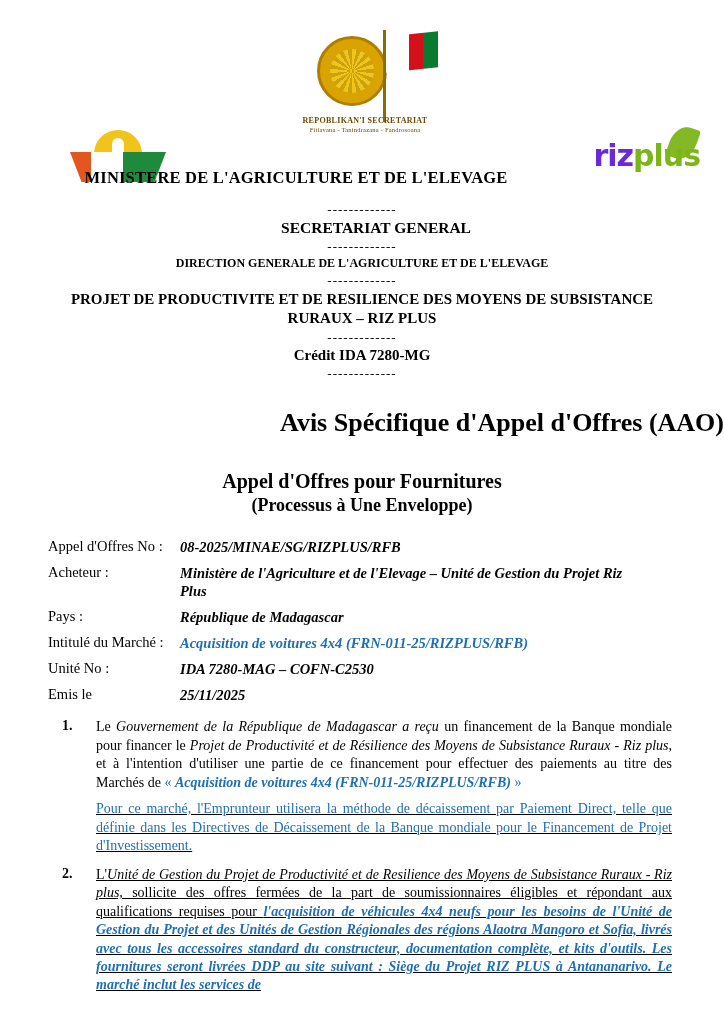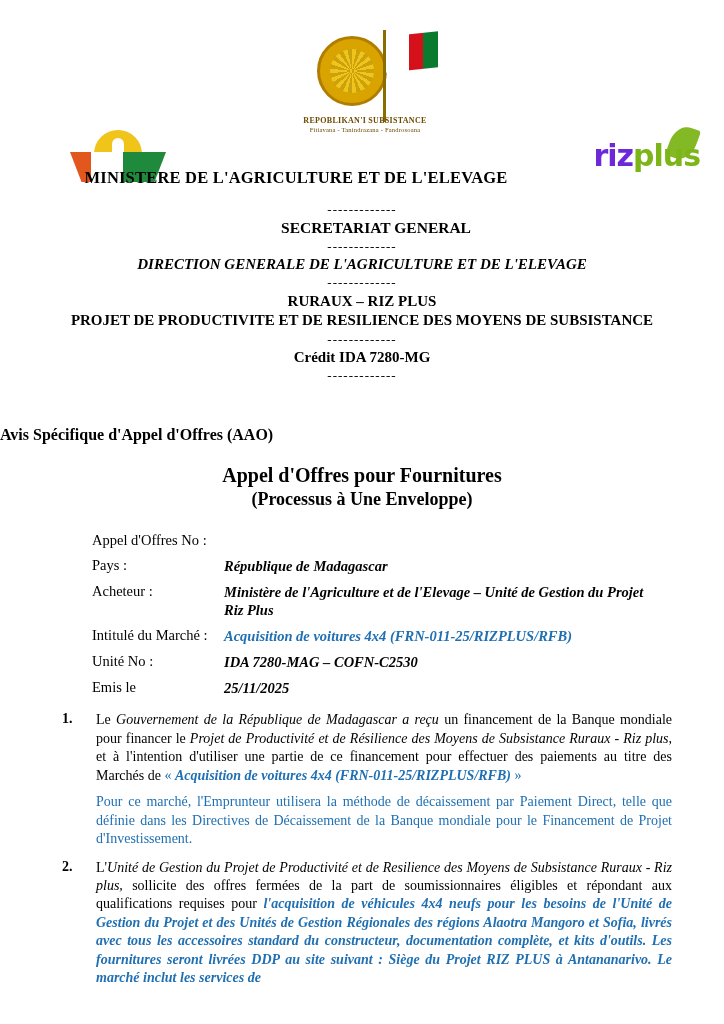--- a/index.html
+++ b/index.html
@@ -174,47 +174,47 @@
     font-weight: bold;
   }
   .dashes {
     text-align: center;
     font-size: 13px;
     letter-spacing: 1px;
     line-height: 1.0;
     margin: 3px 0 3px 0;
   }
   .lvl2 { font-size: 15.5px; margin-left: 28px; }
-  .lvl3 { font-size: 15px; font-style: italic; }
+  .lvl3 { font-size: 12px; }
   .lvl4 { font-size: 15px; line-height: 1.25; }
   .lvl5 { font-size: 15px; }
 
   .aao-title {
-    text-align: left;
-    font-size: 16px;
-    font-weight: bold;
-    margin-top: 44px;
+    text-align: right;
+    font-size: 26px;
+    font-weight: bold;
+    margin-top: 28px;
   }
   .aao-sub {
     text-align: center;
     font-size: 20px;
     font-weight: bold;
-    margin-top: 20px;
+    margin-top: 32px;
   }
   .aao-sub2 {
     text-align: center;
     font-size: 18px;
     font-weight: bold;
     margin-top: 2px;
   }
 
   
   .fields {
     margin: 22px 0 12px 0;
-    padding: 0 74px 0 92px;
+    padding: 0 74px 0 48px;
   }
   .field-row {
     display: flex;
     align-items: flex-start;
     margin-bottom: 8px;
     font-size: 14.5px;
   }
   .field-label {
     width: 132px;
     flex: 0 0 132px;
@@ -245,35 +245,35 @@
     padding-left: 10px;
     box-sizing: border-box;
   }
   .para-body {
     flex: 1;
     font-size: 14px;
     line-height: 1.32;
     text-align: justify;
   }
   .para-body p { margin: 0 0 8px 10px; }
-  .para-body p:last-child { margin-bottom: 0; }
+  .para-body p:last-child { margin-bottom: 0; text-decoration: underline; }
 </style>
 </head>
 <body>
 
 <div class="page">
 
   <div class="header-zone">
 
     <div class="emblem">
       <div class="emblem-circle"></div>
       <div class="emblem-flagpole"></div>
       <div class="emblem-flag"></div>
       <div class="emblem-text">
-        <span>REPOBLIKAN'I SUBSISTANCE</span>
+        <span>REPOBLIKAN'I SECRETARIAT</span>
         <div class="sub">Fitiavana - Tanindrazana - Fandrosoana</div>
       </div>
     </div>
 
     <div class="logo-left">
       <div class="dome"></div>
       <div class="figure"></div>
       <div class="band"></div>
     </div>
 
@@ -284,42 +284,43 @@
 
     <div class="ministry-line">MINISTERE DE L'AGRICULTURE ET DE L'ELEVAGE</div>
   </div>
 
   <div>
     <div class="dashes">-------------</div>
     <div class="center-block lvl2">SECRETARIAT GENERAL</div>
     <div class="dashes">-------------</div>
     <div class="center-block lvl3">DIRECTION GENERALE DE L'AGRICULTURE ET DE L'ELEVAGE</div>
     <div class="dashes">-------------</div>
+    <div class="center-block lvl4">PROJET DE PRODUCTIVITE ET DE RESILIENCE DES MOYENS DE SUBSISTANCE</div>
     <div class="center-block lvl4">RURAUX – RIZ PLUS</div>
-    <div class="center-block lvl4">PROJET DE PRODUCTIVITE ET DE RESILIENCE DES MOYENS DE SUBSISTANCE</div>
     <div class="dashes">-------------</div>
     <div class="center-block lvl5">Crédit IDA 7280-MG</div>
     <div class="dashes">-------------</div>
   </div>
 
   <div class="aao-title">Avis Spécifique d'Appel d'Offres (AAO)</div>
   <div class="aao-sub">Appel d'Offres pour Fournitures</div>
   <div class="aao-sub2">(Processus à Une Enveloppe)</div>
 
   <div class="fields">
       <div class="field-row">
         <div class="field-label">Appel d'Offres No :</div>
+        <div class="field-value">08-2025/MINAE/SG/RIZPLUS/RFB</div>
+      </div>
+      <div class="field-row">
+        <div class="field-label">Acheteur :</div>
+        <div class="field-value">Ministère de l'Agriculture et de l'Elevage – Unité de Gestion du Projet Riz Plus</div>
       </div>
       <div class="field-row">
         <div class="field-label">Pays :</div>
         <div class="field-value">République de Madagascar</div>
-      </div>
-      <div class="field-row">
-        <div class="field-label">Acheteur :</div>
-        <div class="field-value">Ministère de l'Agriculture et de l'Elevage – Unité de Gestion du Projet Riz Plus</div>
       </div>
       <div class="field-row">
         <div class="field-label">Intitulé du Marché :</div>
         <div class="field-value blue">Acquisition de voitures 4x4 (FRN-011-25/RIZPLUS/RFB)</div>
       </div>
       <div class="field-row">
         <div class="field-label">Unité No :</div>
         <div class="field-value">IDA 7280-MAG – COFN-C2530</div>
       </div>
       <div class="field-row">

